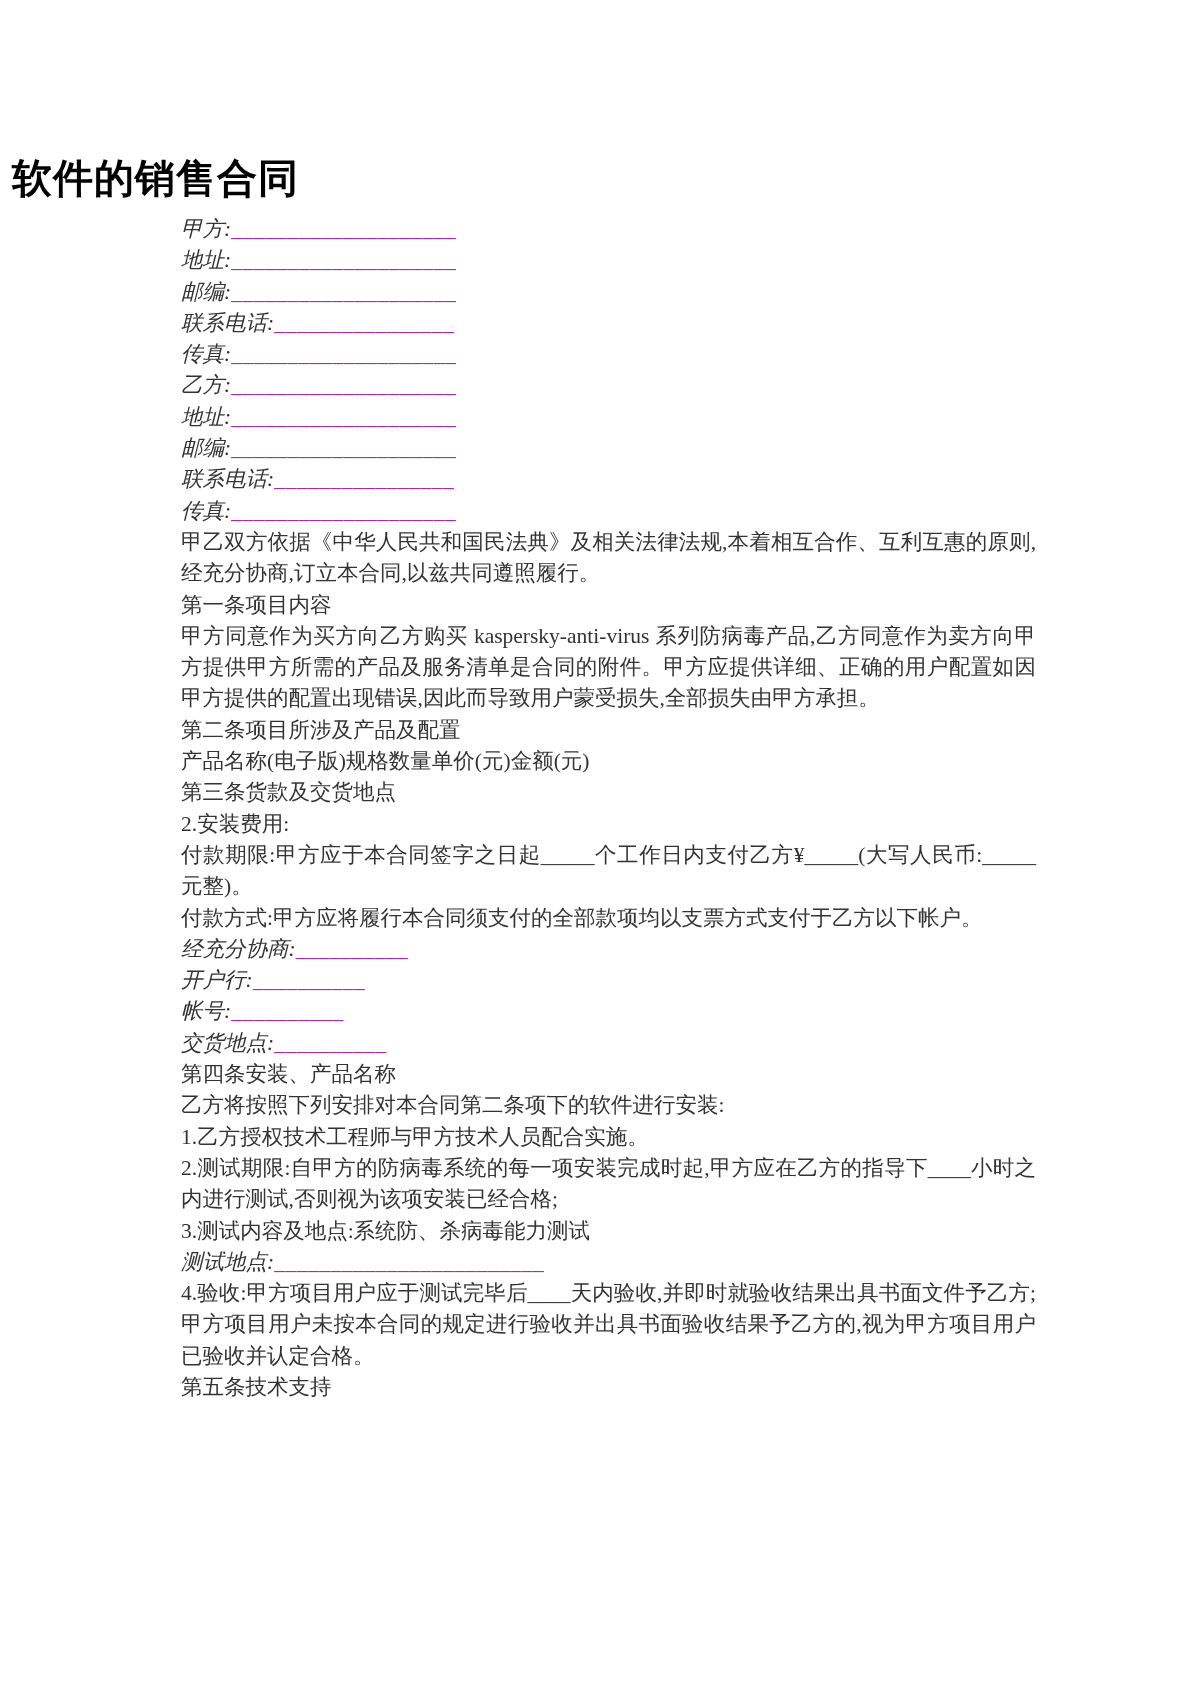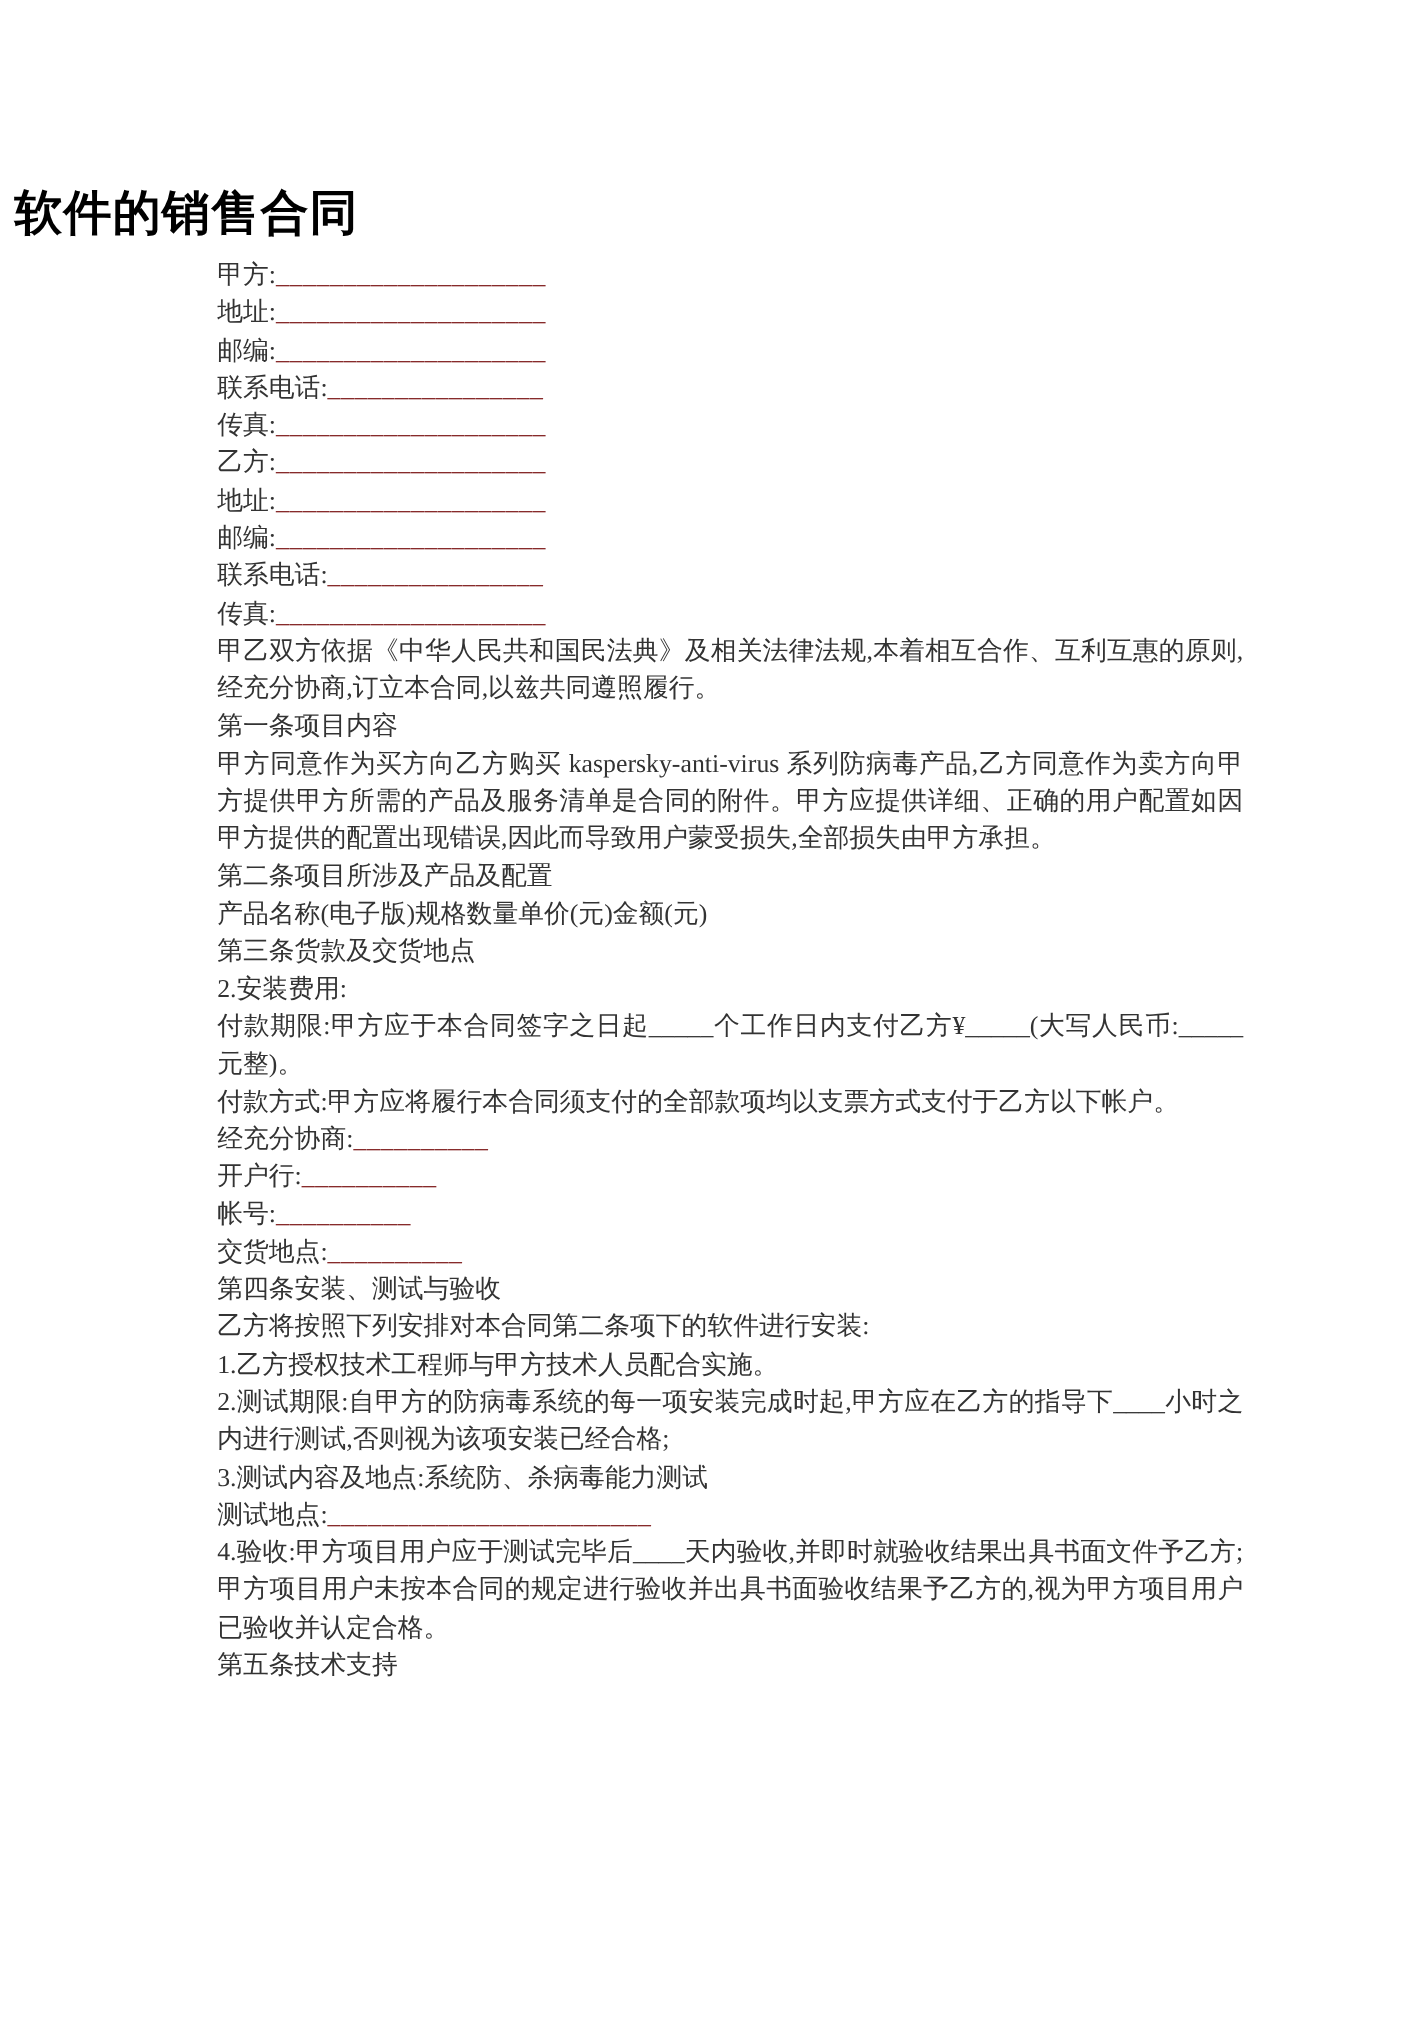--- a/index.html
+++ b/index.html
@@ -30,23 +30,23 @@
     position: absolute;
     top: 214px;
     left: 181px;
     width: 855px;
     font-size: 21.5px;
     line-height: 31.3px;
     color: #333333;
     text-align: justify;
   }
   .field-line { text-align: left; }
-  .field-line .label { color: #333333; }
+  .field-line .label { color: #333333; font-style: italic; }
   .field-line .blank {
-    color: #7f1d1d;
+    color: #a21caf;
     letter-spacing: 0.5px;
   }
   .para { text-align: justify; }
 </style>
 </head>
 <body>
 
 <div class="page">
 
   <div class="doc-title">软件的销售合同</div>
@@ -100,21 +100,21 @@
     <div class="field-line">
       <span class="label">开户行:</span><span class="blank">__________</span>
     </div>
     <div class="field-line">
       <span class="label">帐号:</span><span class="blank">__________</span>
     </div>
     <div class="field-line">
       <span class="label">交货地点:</span><span class="blank">__________</span>
     </div>
 
-    <div class="para">第四条安装、测试与验收</div>
+    <div class="para">第四条安装、产品名称</div>
     <div class="para">乙方将按照下列安排对本合同第二条项下的软件进行安装:</div>
     <div class="para">1.乙方授权技术工程师与甲方技术人员配合实施。</div>
     <div class="para">2.测试期限:自甲方的防病毒系统的每一项安装完成时起,甲方应在乙方的指导下____小时之内进行测试,否则视为该项安装已经合格;</div>
     <div class="para">3.测试内容及地点:系统防、杀病毒能力测试</div>
 
     <div class="field-line">
       <span class="label">测试地点:</span><span class="blank">________________________</span>
     </div>
 
     <div class="para">4.验收:甲方项目用户应于测试完毕后____天内验收,并即时就验收结果出具书面文件予乙方;甲方项目用户未按本合同的规定进行验收并出具书面验收结果予乙方的,视为甲方项目用户已验收并认定合格。</div>

